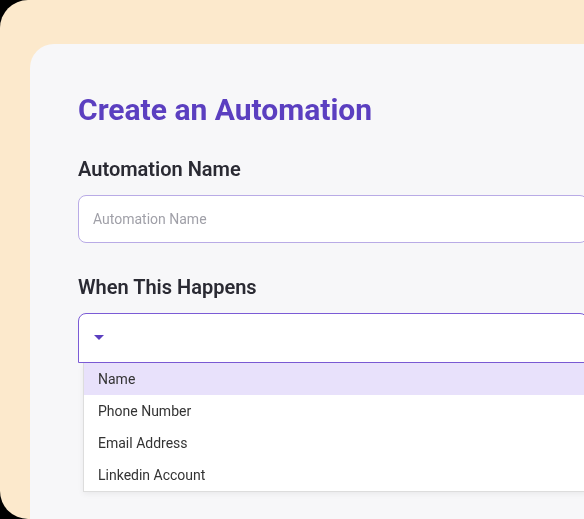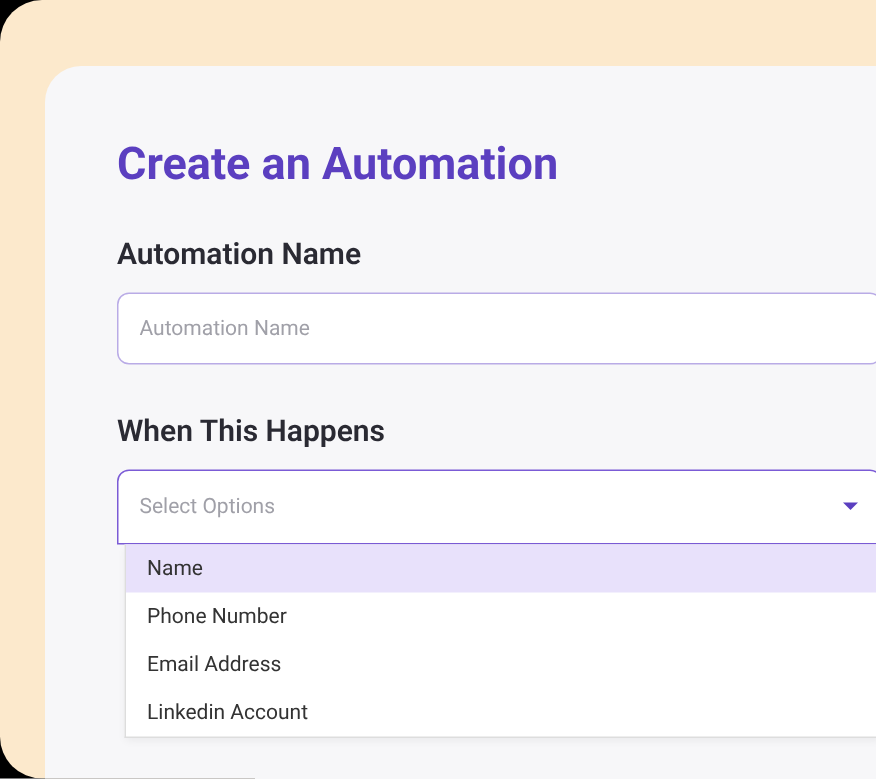--- a/index.html
+++ b/index.html
@@ -114,21 +114,20 @@
 <div class="outer-bg">
   <div class="inner-card">
     <h1 class="page-title">Create an Automation</h1>
 
     <div class="field-label">Automation Name</div>
     <input type="text" class="text-input" placeholder="Automation Name" style="">
 
     <div class="field-label">When This Happens</div>
     <div class="select-wrapper">
       <div class="select-field">
-        <span>Select Options</span>
         <span class="chevron">
           <svg viewBox="0 0 12 8" width="12" height="8">
               <path d="M1 1l5 5 5-5"></path>
             </svg>
         </span>
       </div>
       <div class="dropdown-list">
         <div class="dropdown-option highlighted">Name</div>
         <div class="dropdown-option">Phone Number</div>
         <div class="dropdown-option">Email Address</div>

